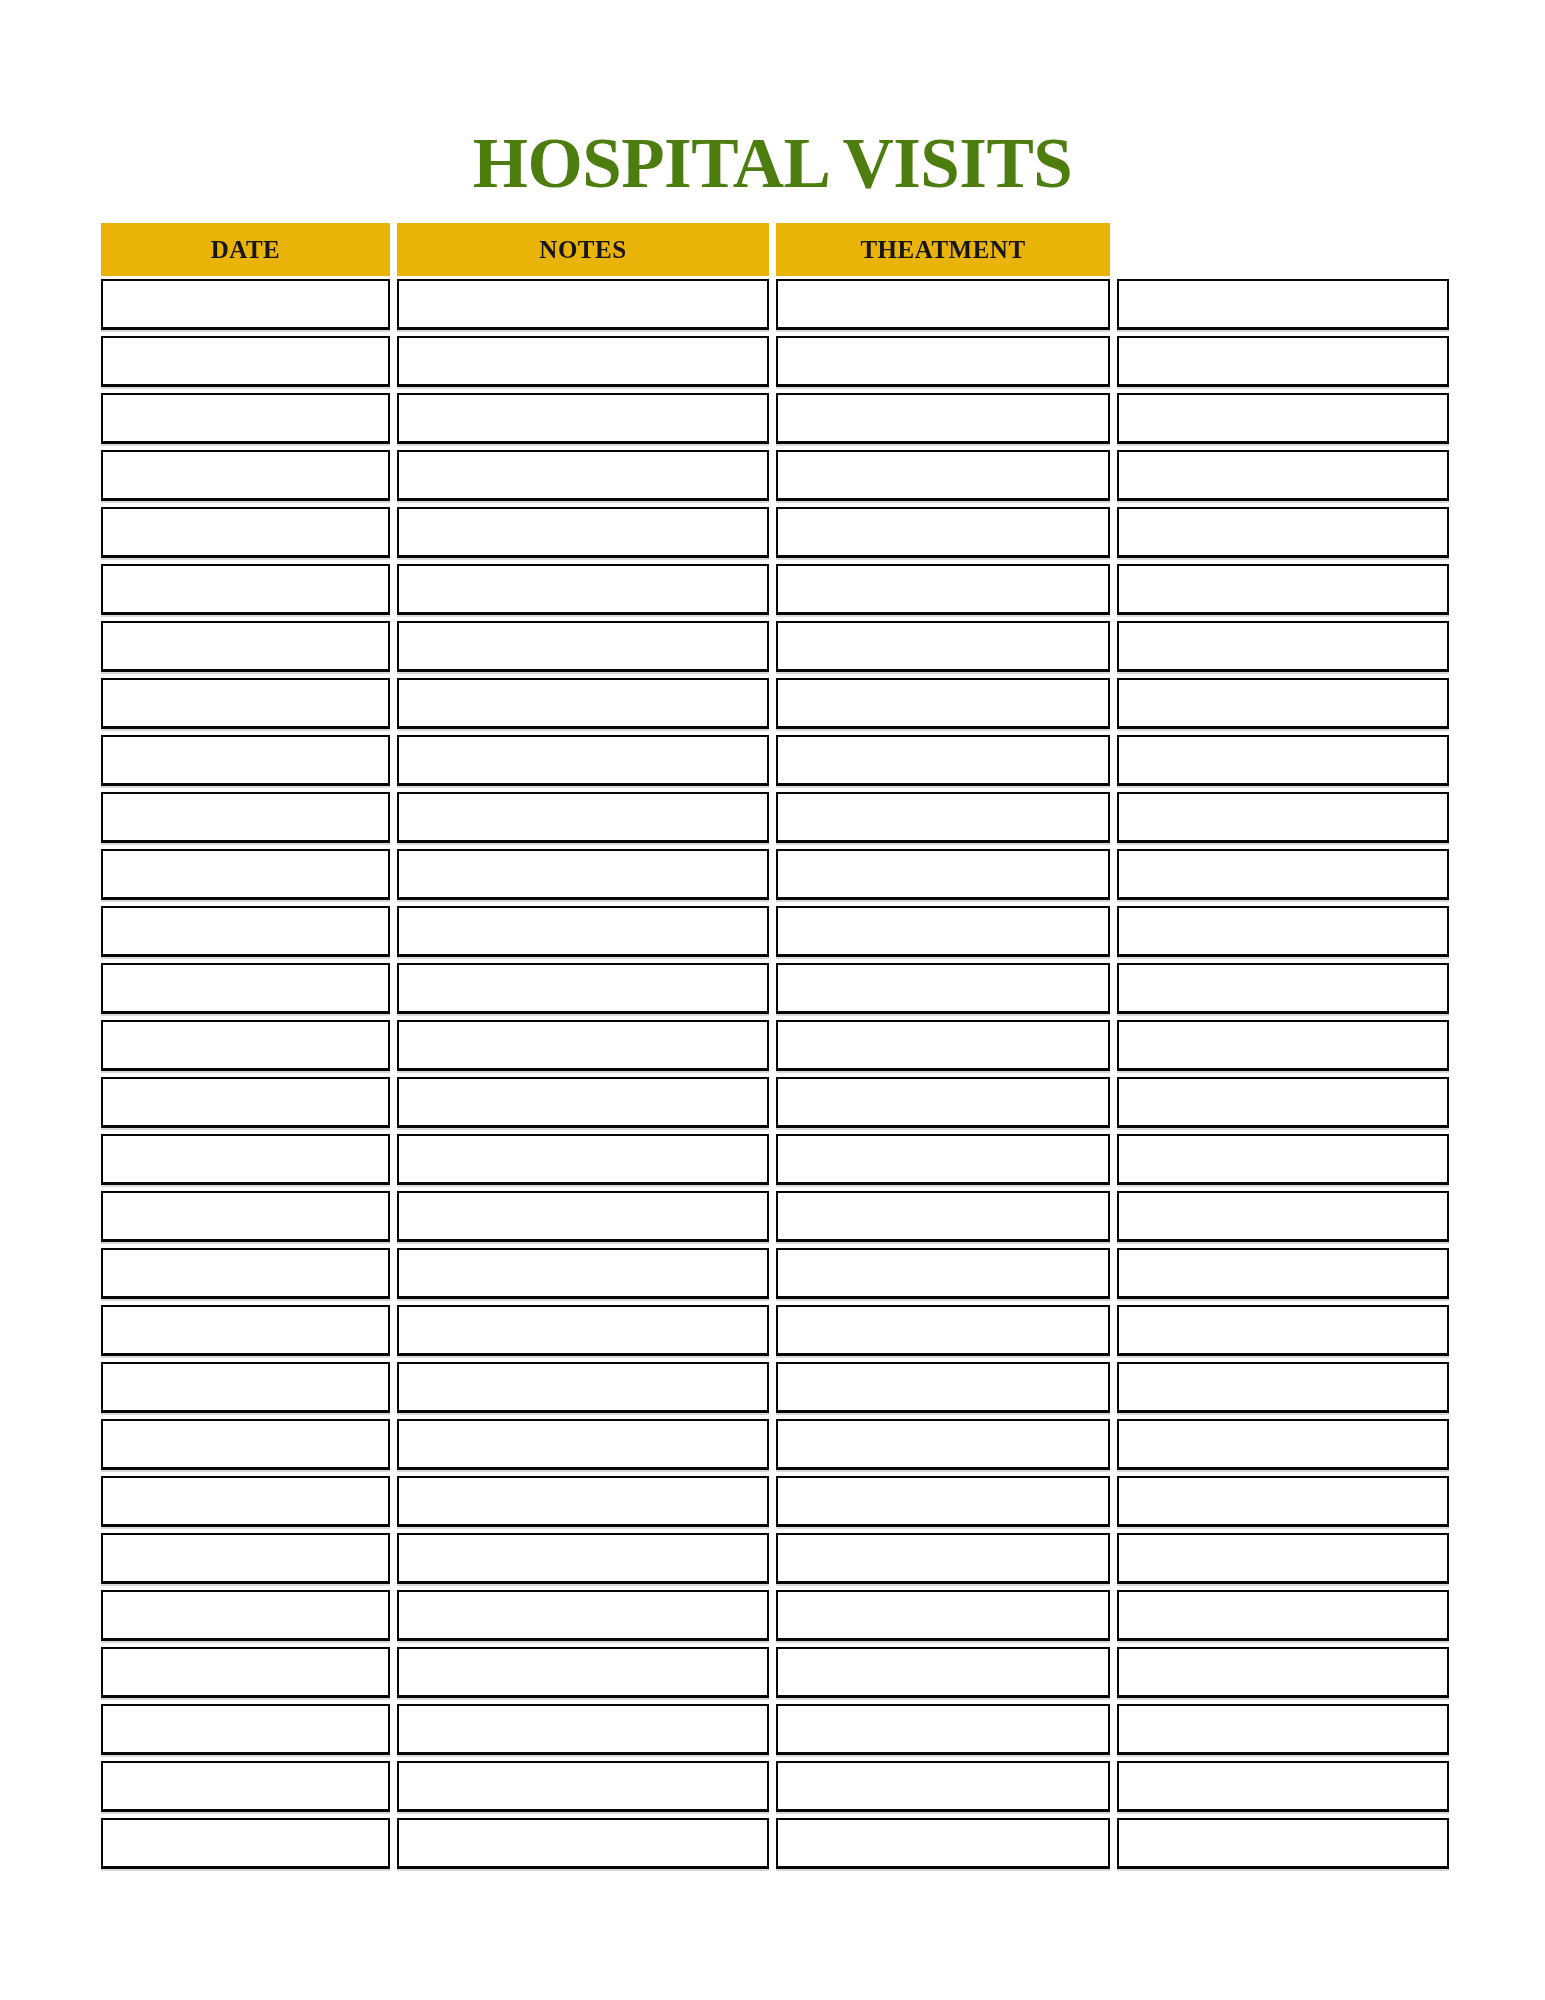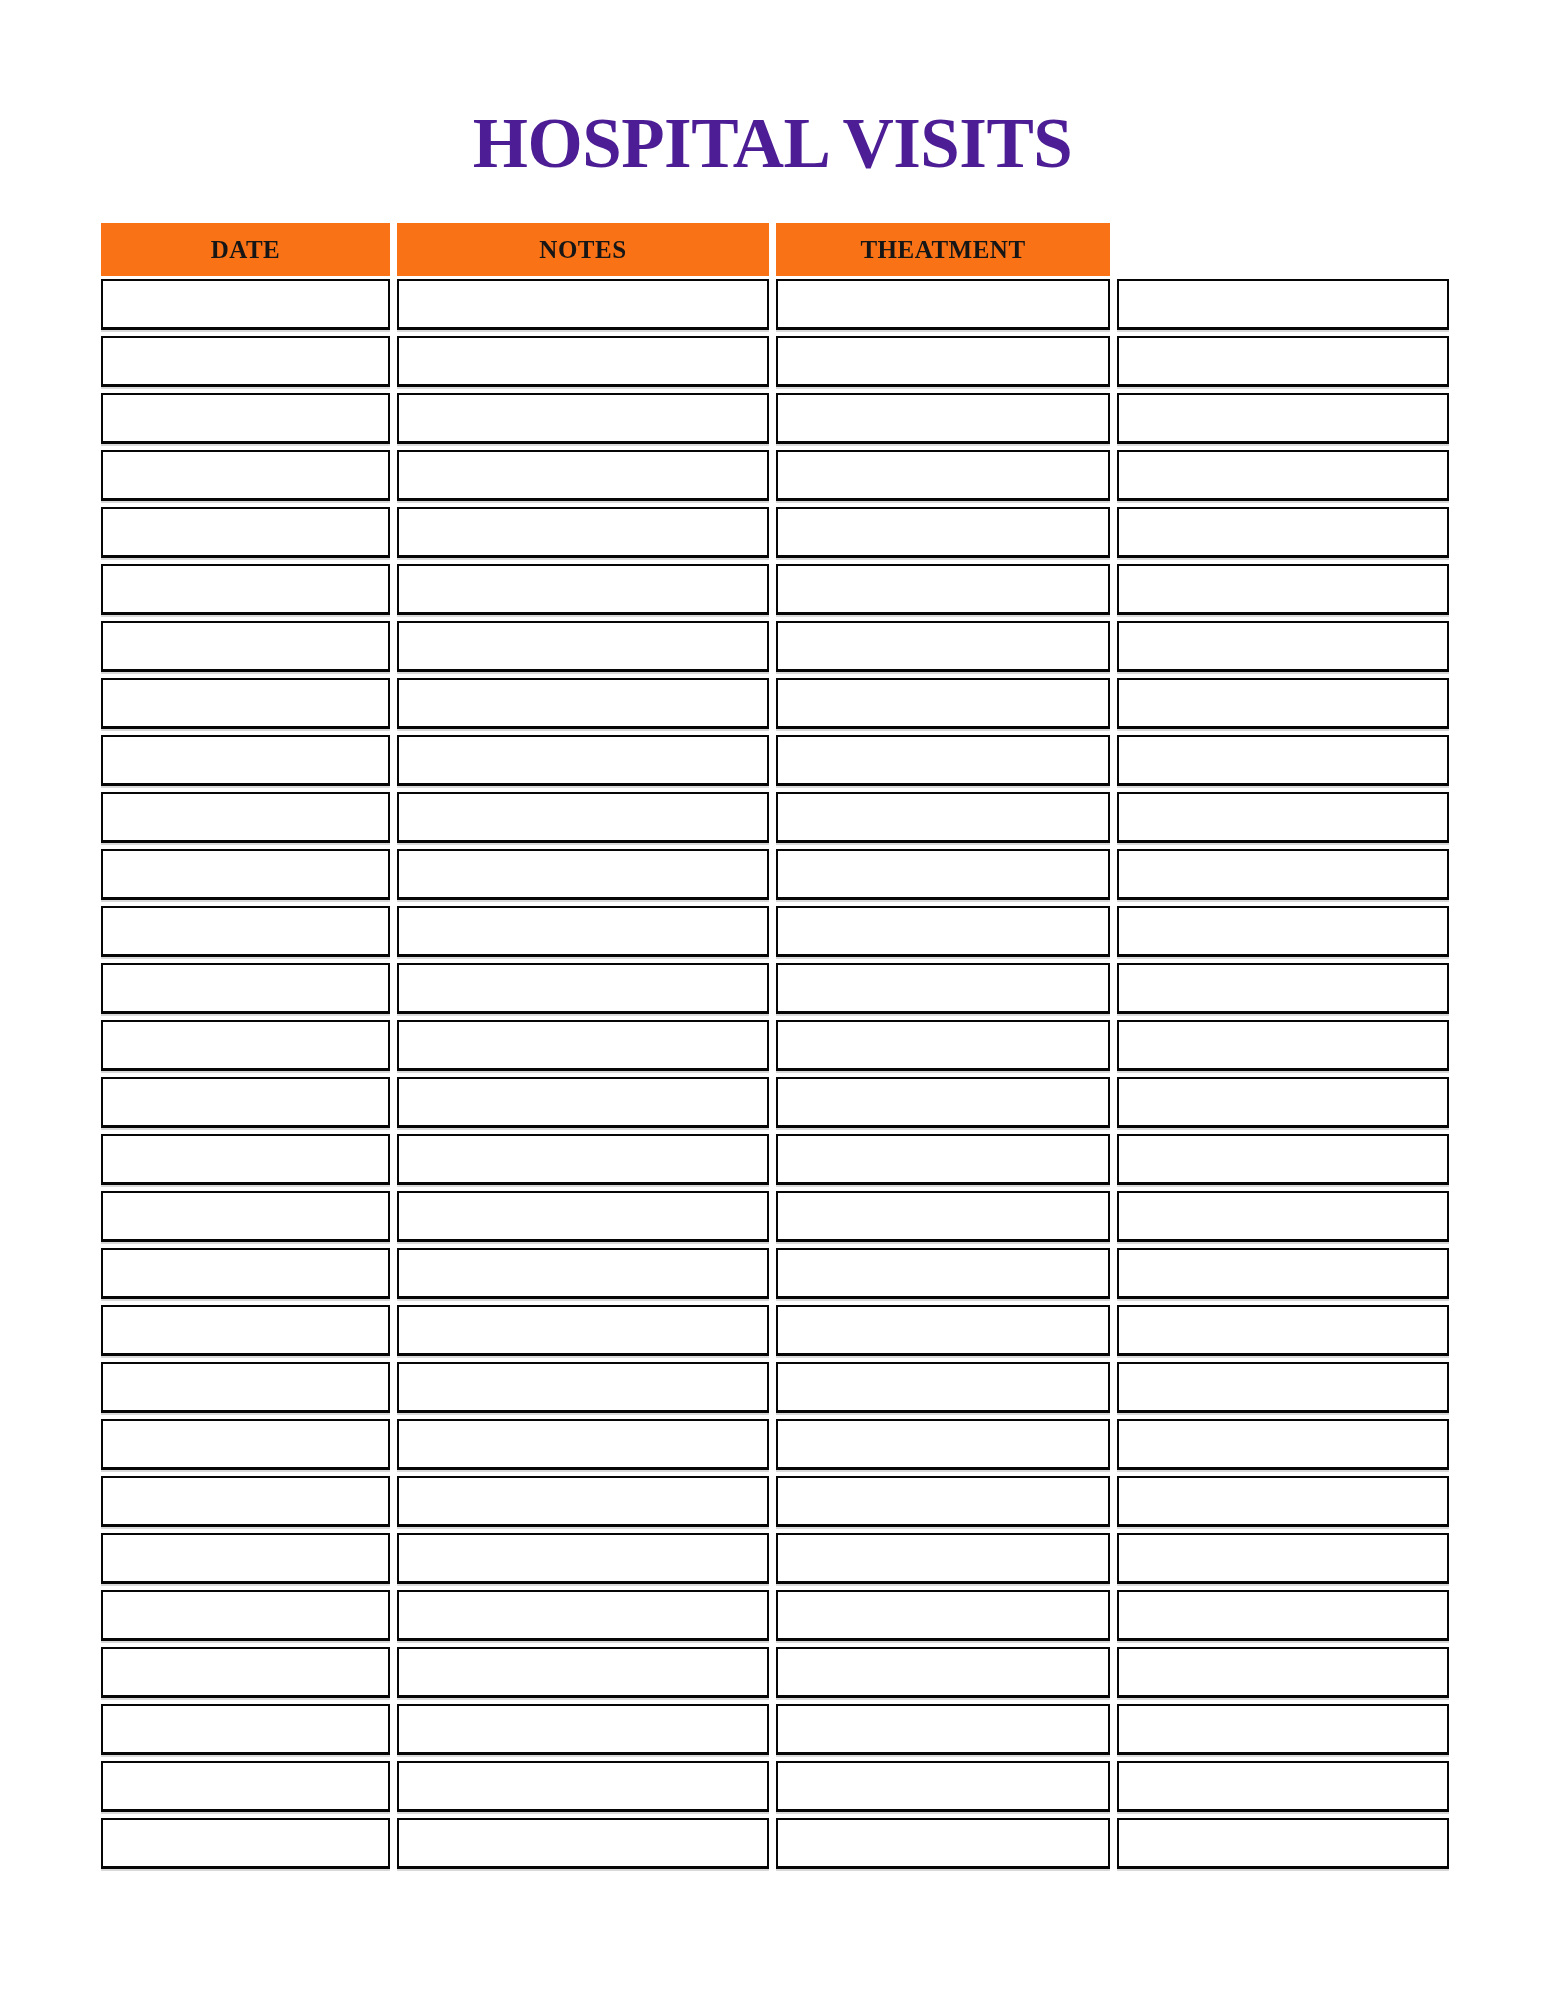--- a/index.html
+++ b/index.html
@@ -7,44 +7,44 @@
     width: 1545px; height: 2000px;
     background: #ffffff;
     font-family: "Liberation Serif", serif;
     position: relative;
     overflow: hidden;
   }
   .page { position: absolute; inset: 0; }
 
   .title {
     position: absolute;
-    top: 108px; left: 0; width: 100%;
+    top: 128px; left: 0; width: 100%;
     margin: 0;
     text-align: center;
     font-size: 71px;
     font-weight: bold;
     letter-spacing: -0.5px;
     line-height: 1;
-    color: #4c1d95;
+    color: #4d7c0f;
     white-space: nowrap;
   }
 
   .grid-row {
     display: grid;
     grid-template-columns: 289fr 372fr 334fr 332fr;
     column-gap: 7px;
   }
 
   .header-row {
     position: absolute;
     top: 223px; left: 101px;
     width: 1348px; height: 53px;
   }
   .header-cell {
-    background: #f97316;
+    background: #eab308;
     display: flex;
     align-items: center;
     justify-content: center;
     font-size: 25px;
     font-weight: bold;
     letter-spacing: 0.5px;
     color: #161616;
   }
 
   .table-body {

